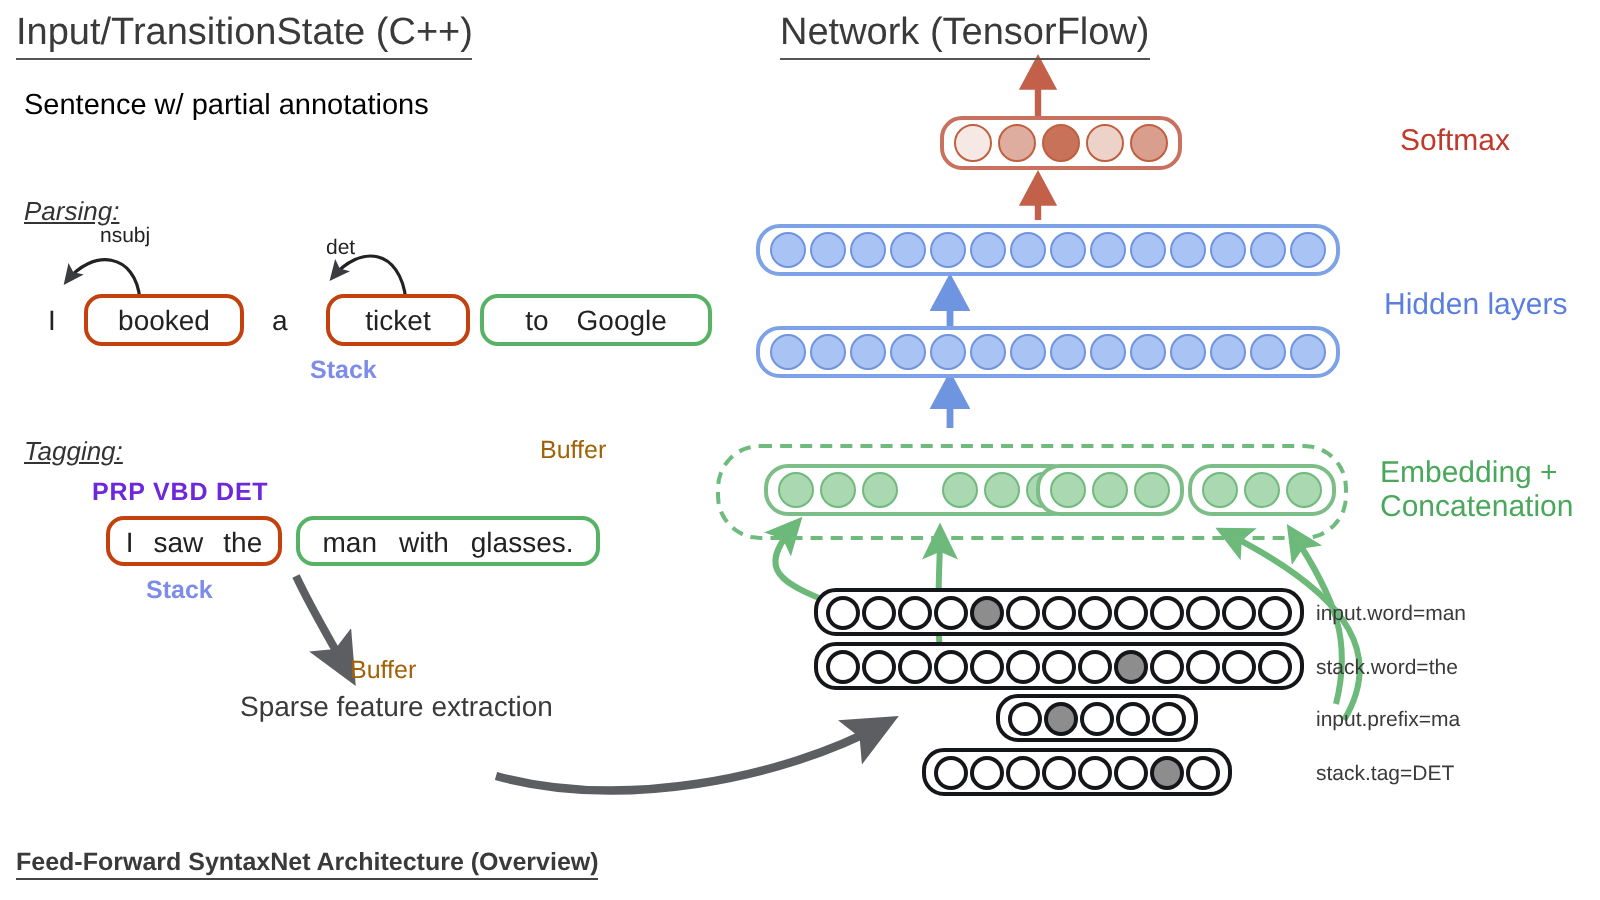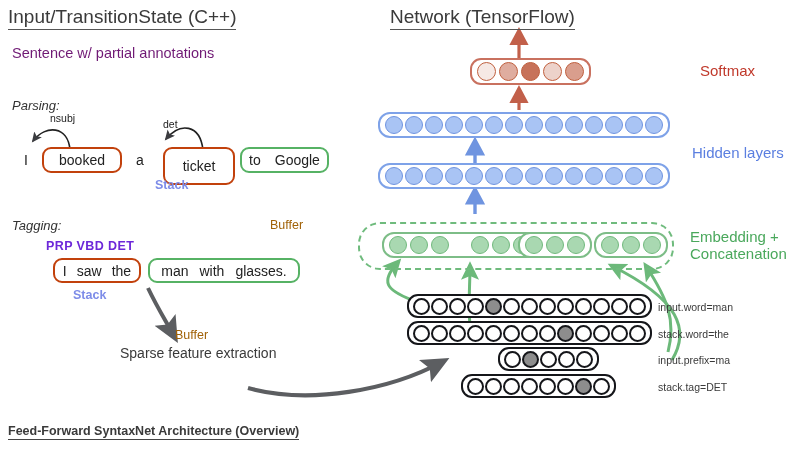--- a/index.html
+++ b/index.html
@@ -19,22 +19,22 @@
     font-size:19px;color:#3a3a3a;
     border-bottom:1.5px solid #555;
     padding-bottom:1px;
     white-space:nowrap;
   }
   .caption{
     font-size:12.5px;color:#3a3a3a;font-weight:bold;
     border-bottom:1.5px solid #444;
     padding-bottom:1px;white-space:nowrap;
   }
-  .subtitle{font-size:14.5px;color:#701a75;white-space:nowrap;}
-  .italic-lbl{font-size:13px;font-style:italic;color:#333;white-space:nowrap;}
+  .subtitle{font-size:14.5px;color:#000000;white-space:nowrap;}
+  .italic-lbl{font-size:13px;font-style:italic;color:#333;white-space:nowrap;text-decoration:underline;}
 
   
   .word{font-size:14px;color:#222;white-space:nowrap;}
   .tags{font-size:12.5px;font-weight:bold;color:#6d28d9;letter-spacing:.4px;white-space:nowrap;}
   .arc-lbl{font-size:10.5px;color:#222;white-space:nowrap;}
 
   .boxgroup{
     display:flex;align-items:center;justify-content:center;
     box-sizing:border-box;border-radius:9px;background:#fff;
     white-space:nowrap;
@@ -127,24 +127,24 @@
 
   <div class="abs italic-lbl" style="left:12px;top:98px;">Parsing:</div>
   <div class="abs arc-lbl" style="left:50px;top:112px;">nsubj</div>
   <div class="abs arc-lbl" style="left:163px;top:118px;">det</div>
 
   <div class="abs word" style="left:24px;top:152px;">I</div>
   <div class="abs boxgroup bx-blue" style="left:42px;top:147px;width:80px;height:26px;">
     <span class="word">booked</span>
   </div>
   <div class="abs word" style="left:136px;top:152px;">a</div>
-  <div class="abs boxgroup bx-blue" style="left:163px;top:147px;width:72px;height:38px;justify-content:center;">
+  <div class="abs boxgroup bx-blue" style="left:163px;top:147px;width:72px;height:26px;justify-content:center;">
     <span class="word">ticket</span>
   </div>
-  <div class="abs boxgroup bx-green" style="left:240px;top:147px;width:89px;height:26px;gap:14px;">
+  <div class="abs boxgroup bx-green" style="left:240px;top:147px;width:116px;height:26px;gap:14px;">
     <span class="word">to</span>
     <span class="word">Google</span>
   </div>
   <div class="abs lbl-stack" style="left:155px;top:178px;">Stack</div>
   <div class="abs lbl-buffer" style="left:270px;top:178px;">Buffer</div>
 
   <div class="abs italic-lbl" style="left:12px;top:218px;">Tagging:</div>
   <div class="abs tags" style="left:46px;top:239px;">PRP VBD DET</div>
 
   <div class="abs boxgroup bx-blue" style="left:53px;top:258px;width:88px;height:25px;gap:10px;">

